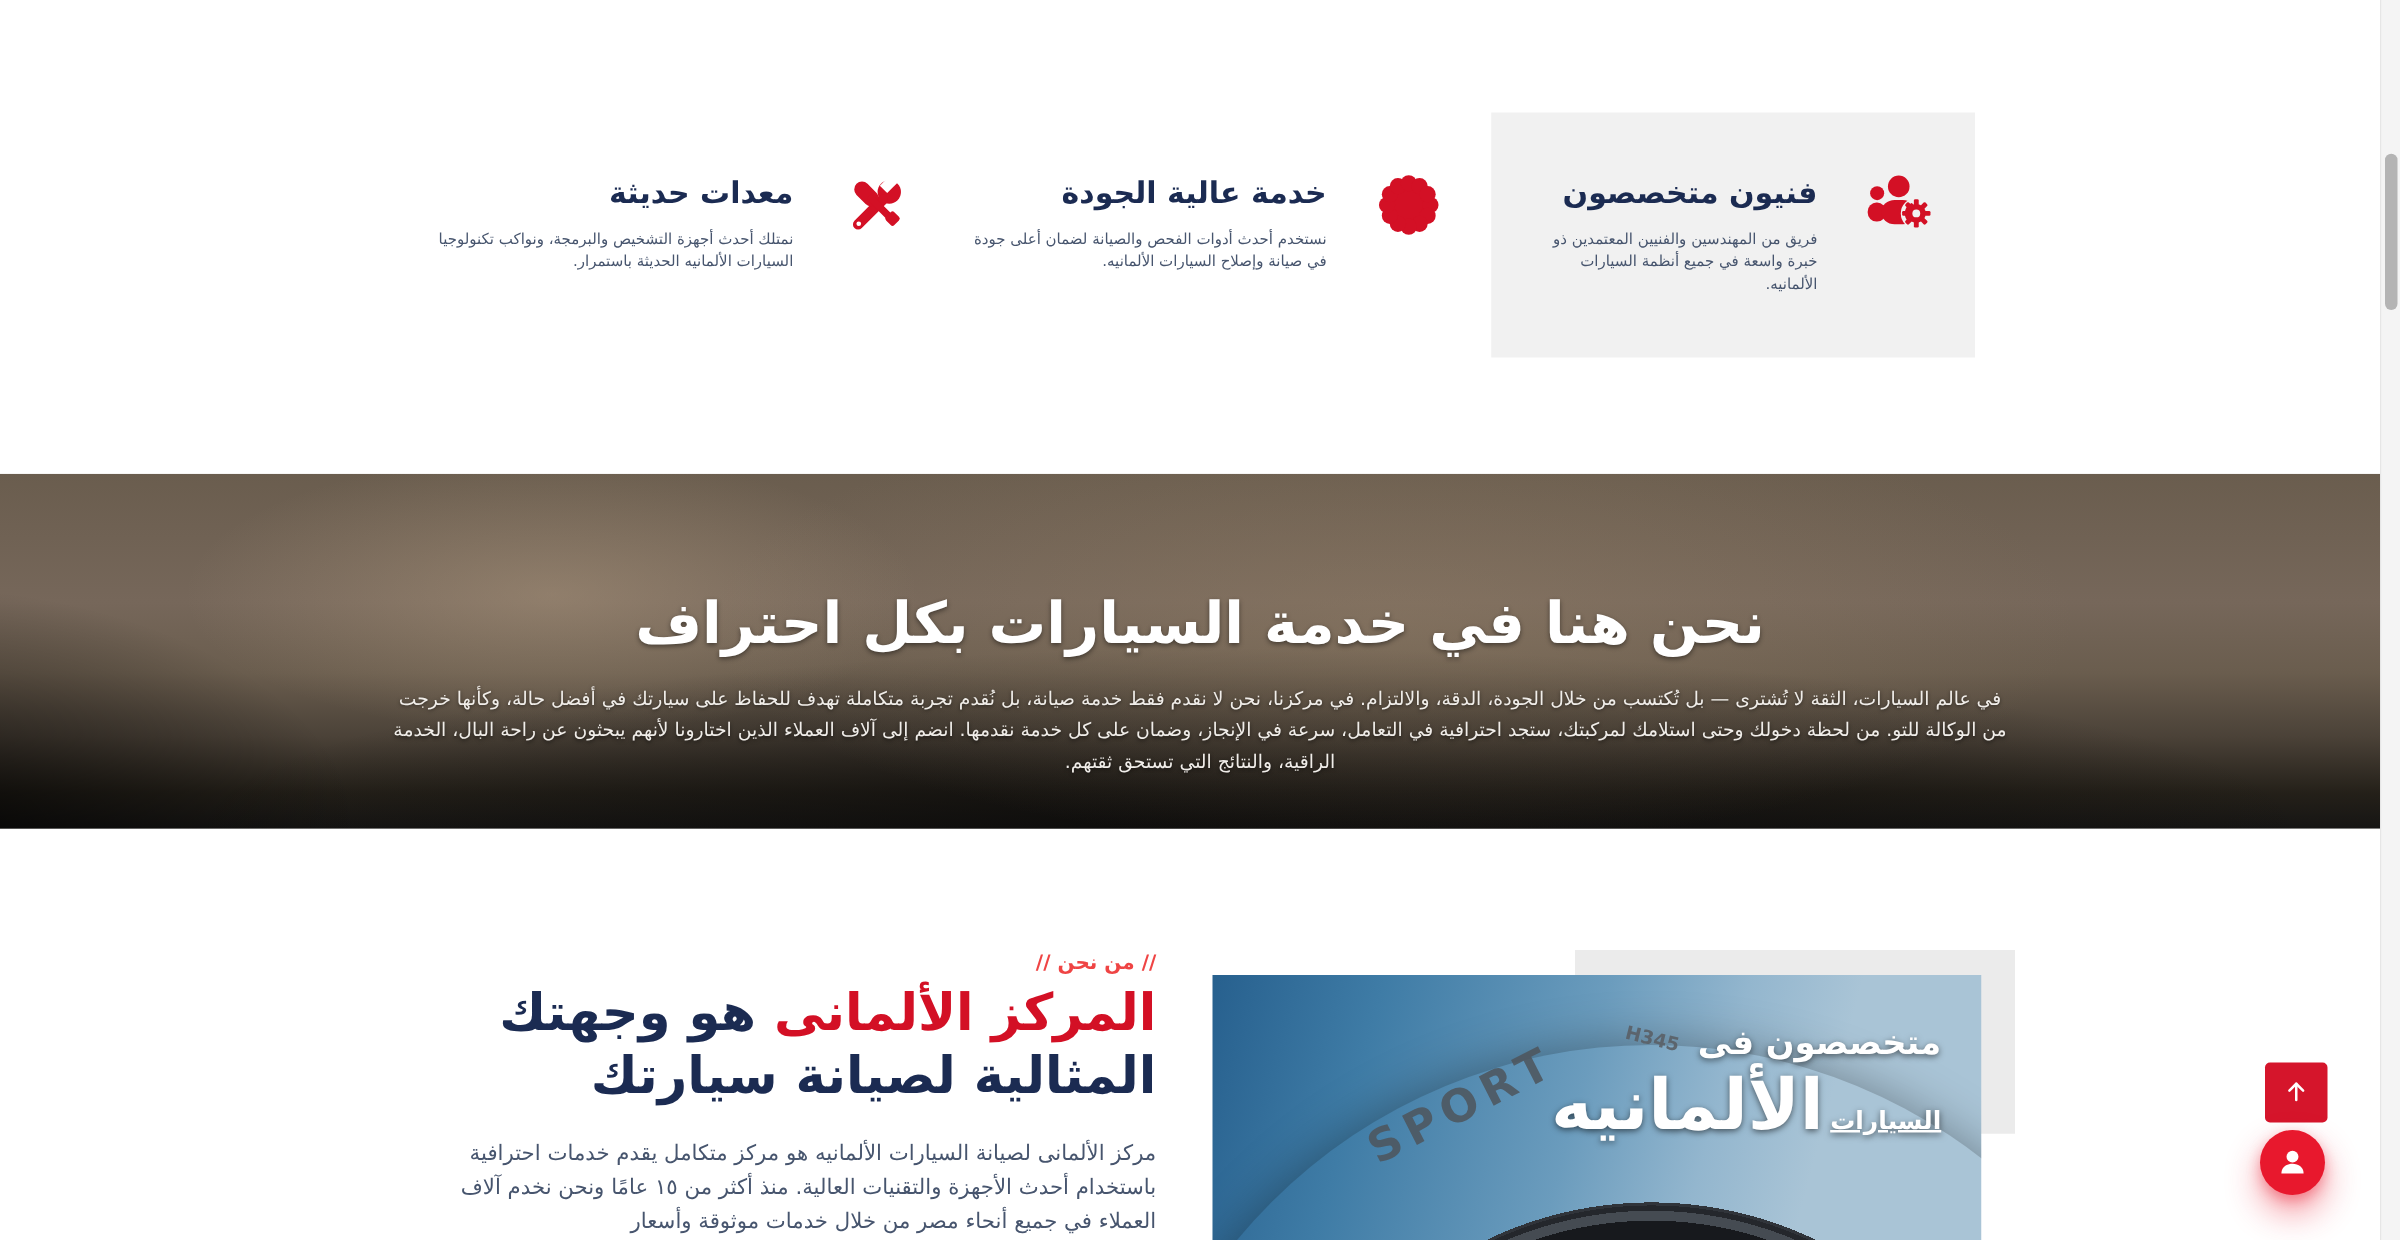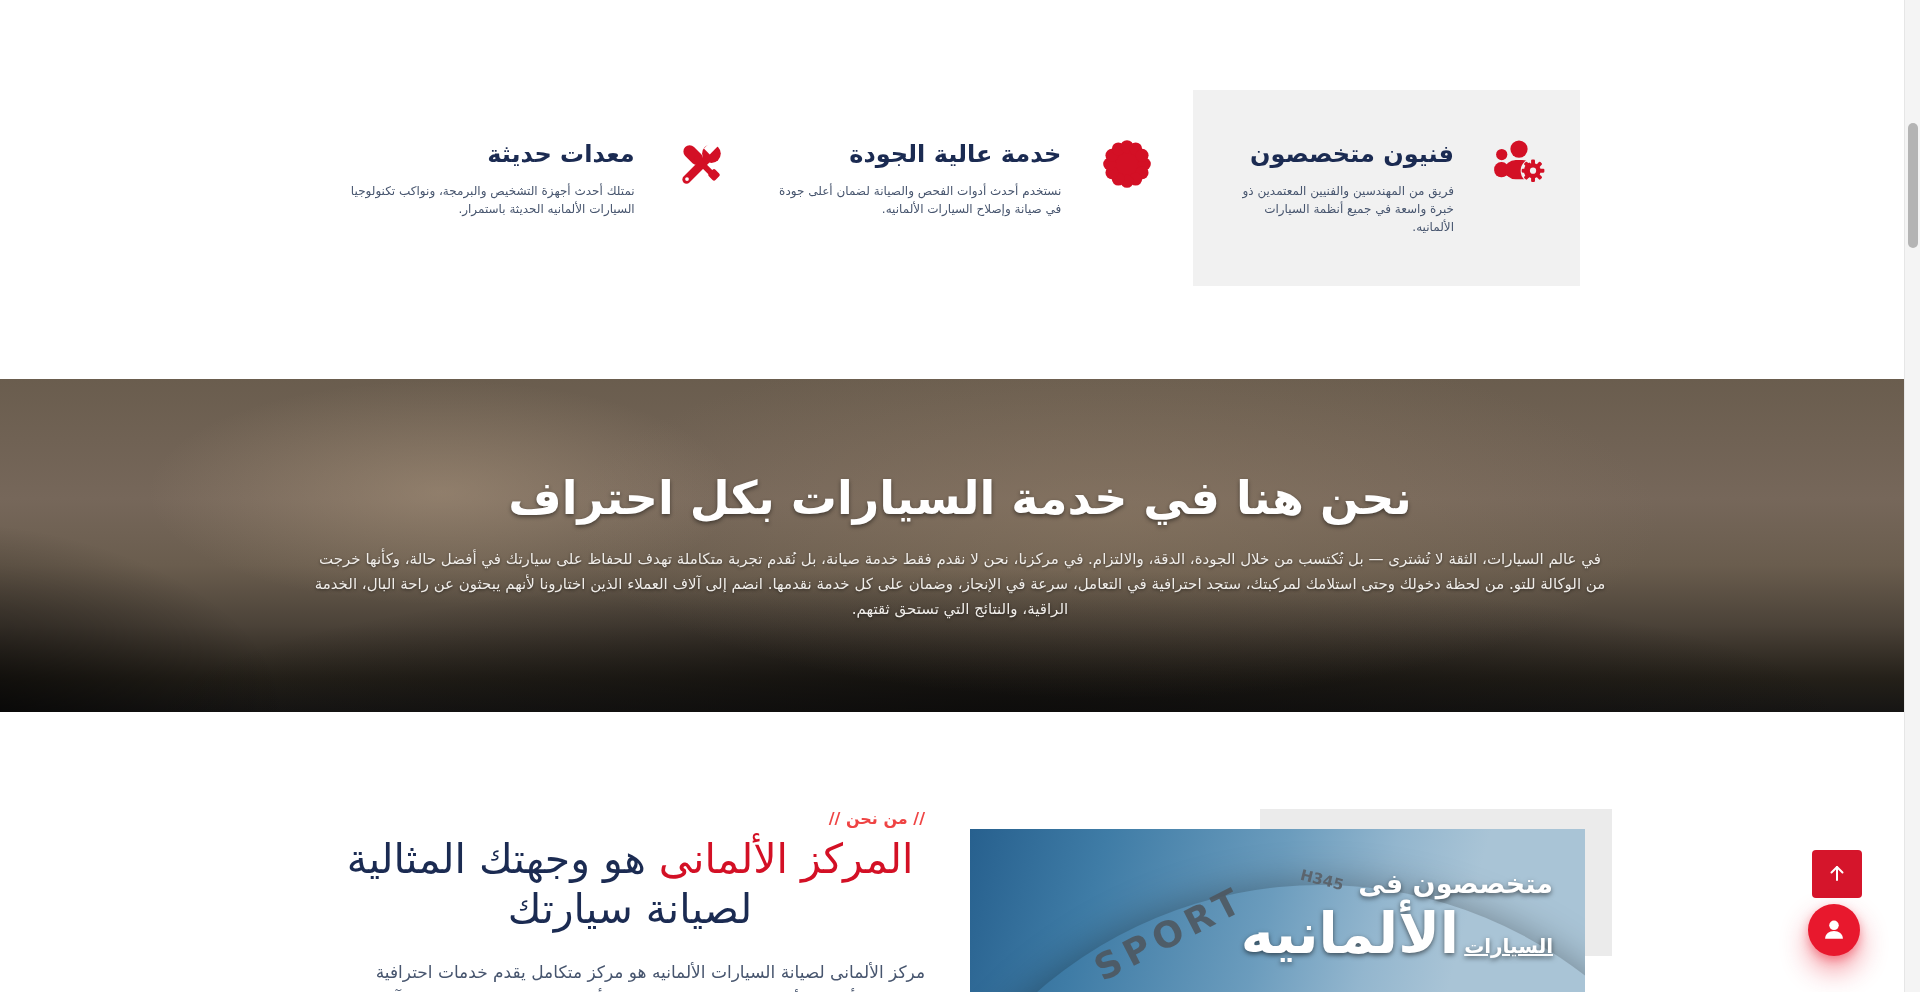--- a/index.html
+++ b/index.html
@@ -12,41 +12,41 @@
   .features-row { width:1240px; margin:0 auto; display:grid;
                   grid-template-columns:1fr 1fr 1fr; gap:40px; direction:rtl; }
   .feature-card { display:flex; gap:36px; padding:50px 0; align-items:flex-start; }
   .feature-card.highlight { background:#f1f1f1; padding:50px 34px; }
   .f-icon { width:56px; flex:0 0 56px; margin-top:-2px; }
   .f-icon svg { display:block; }
   .f-title { font-size:24px; font-weight:bold; color:#1b2b52; margin-bottom:14px; }
   .f-body { font-size:12px; line-height:18px; color:#47556e; text-align:right; }
 
   
-  .hero { position:relative; margin-top:93px; height:333px; width:100%; overflow:hidden; }
+  .hero { position:relative; margin-top:93px; height:284px; width:100%; overflow:hidden; }
   .hero-bg { position:absolute; inset:0;
     background:
       radial-gradient(ellipse 420px 160px at 23% 34%, rgba(196,172,142,.34), transparent 70%),
       radial-gradient(ellipse 760px 250px at 58% 42%, rgba(152,131,106,.38), transparent 72%),
       radial-gradient(ellipse 560px 320px at -4% 106%, rgba(0,0,0,.75), transparent 66%),
       radial-gradient(ellipse 1100px 200px at 52% 104%, rgba(12,11,10,.88), transparent 78%),
       linear-gradient(180deg,#6a5d4e 0%,#76675a 36%,#6a5d4e 56%,#4b4238 74%,#242019 90%,#161514 100%);
   }
   .hero-inner { position:relative; z-index:2; direction:rtl; text-align:center; padding-top:92px; }
   .hero-heading { color:#ffffff; font-size:46px; font-weight:800; letter-spacing:0;
                   text-shadow:0 2px 4px rgba(0,0,0,.45); }
   .hero-paragraph { margin:22px auto 0; max-width:1300px; color:#f0ede9; font-size:15px;
                     line-height:25px; text-shadow:0 1px 3px rgba(0,0,0,.5); }
 
   
   .about { padding-top:97px; }
   .about-row { width:1250px; margin:0 auto; display:flex; gap:45px; align-items:flex-start; }
   .about-text { width:610px; direction:rtl; text-align:right; }
   .about-kicker { color:#ef4444; font-size:16px; font-weight:bold; }
-  .about-heading { margin-top:6px; font-size:41px; line-height:50px; font-weight:400; color:#1b2b52;text-align:center; }
+  .about-heading { margin-top:6px; font-size:41px; line-height:50px; font-weight:700; color:#1b2b52; }
   .about-heading .hl { color:#d31025; }
   .about-paragraph { margin-top:25px; font-size:17px; line-height:27px; color:#47556e; }
 
   .about-media { position:relative; width:615px; margin-top:20px; }
   .gray-box { position:absolute; top:-20px; left:290px; width:352px; height:147px; background:#ebebeb; }
   .about-img { position:relative; width:615px; height:300px; overflow:hidden;
     background:linear-gradient(105deg,#27608e 0%,#3f7ca6 20%,#6b9cbd 46%,#93b6ce 62%,#a9c4d6 75%); }
   .tire { position:absolute; width:860px; height:860px; border-radius:50%;
     left:50%; top:56px; transform:translateX(-45%);
     background:radial-gradient(circle at 50% 50%,

